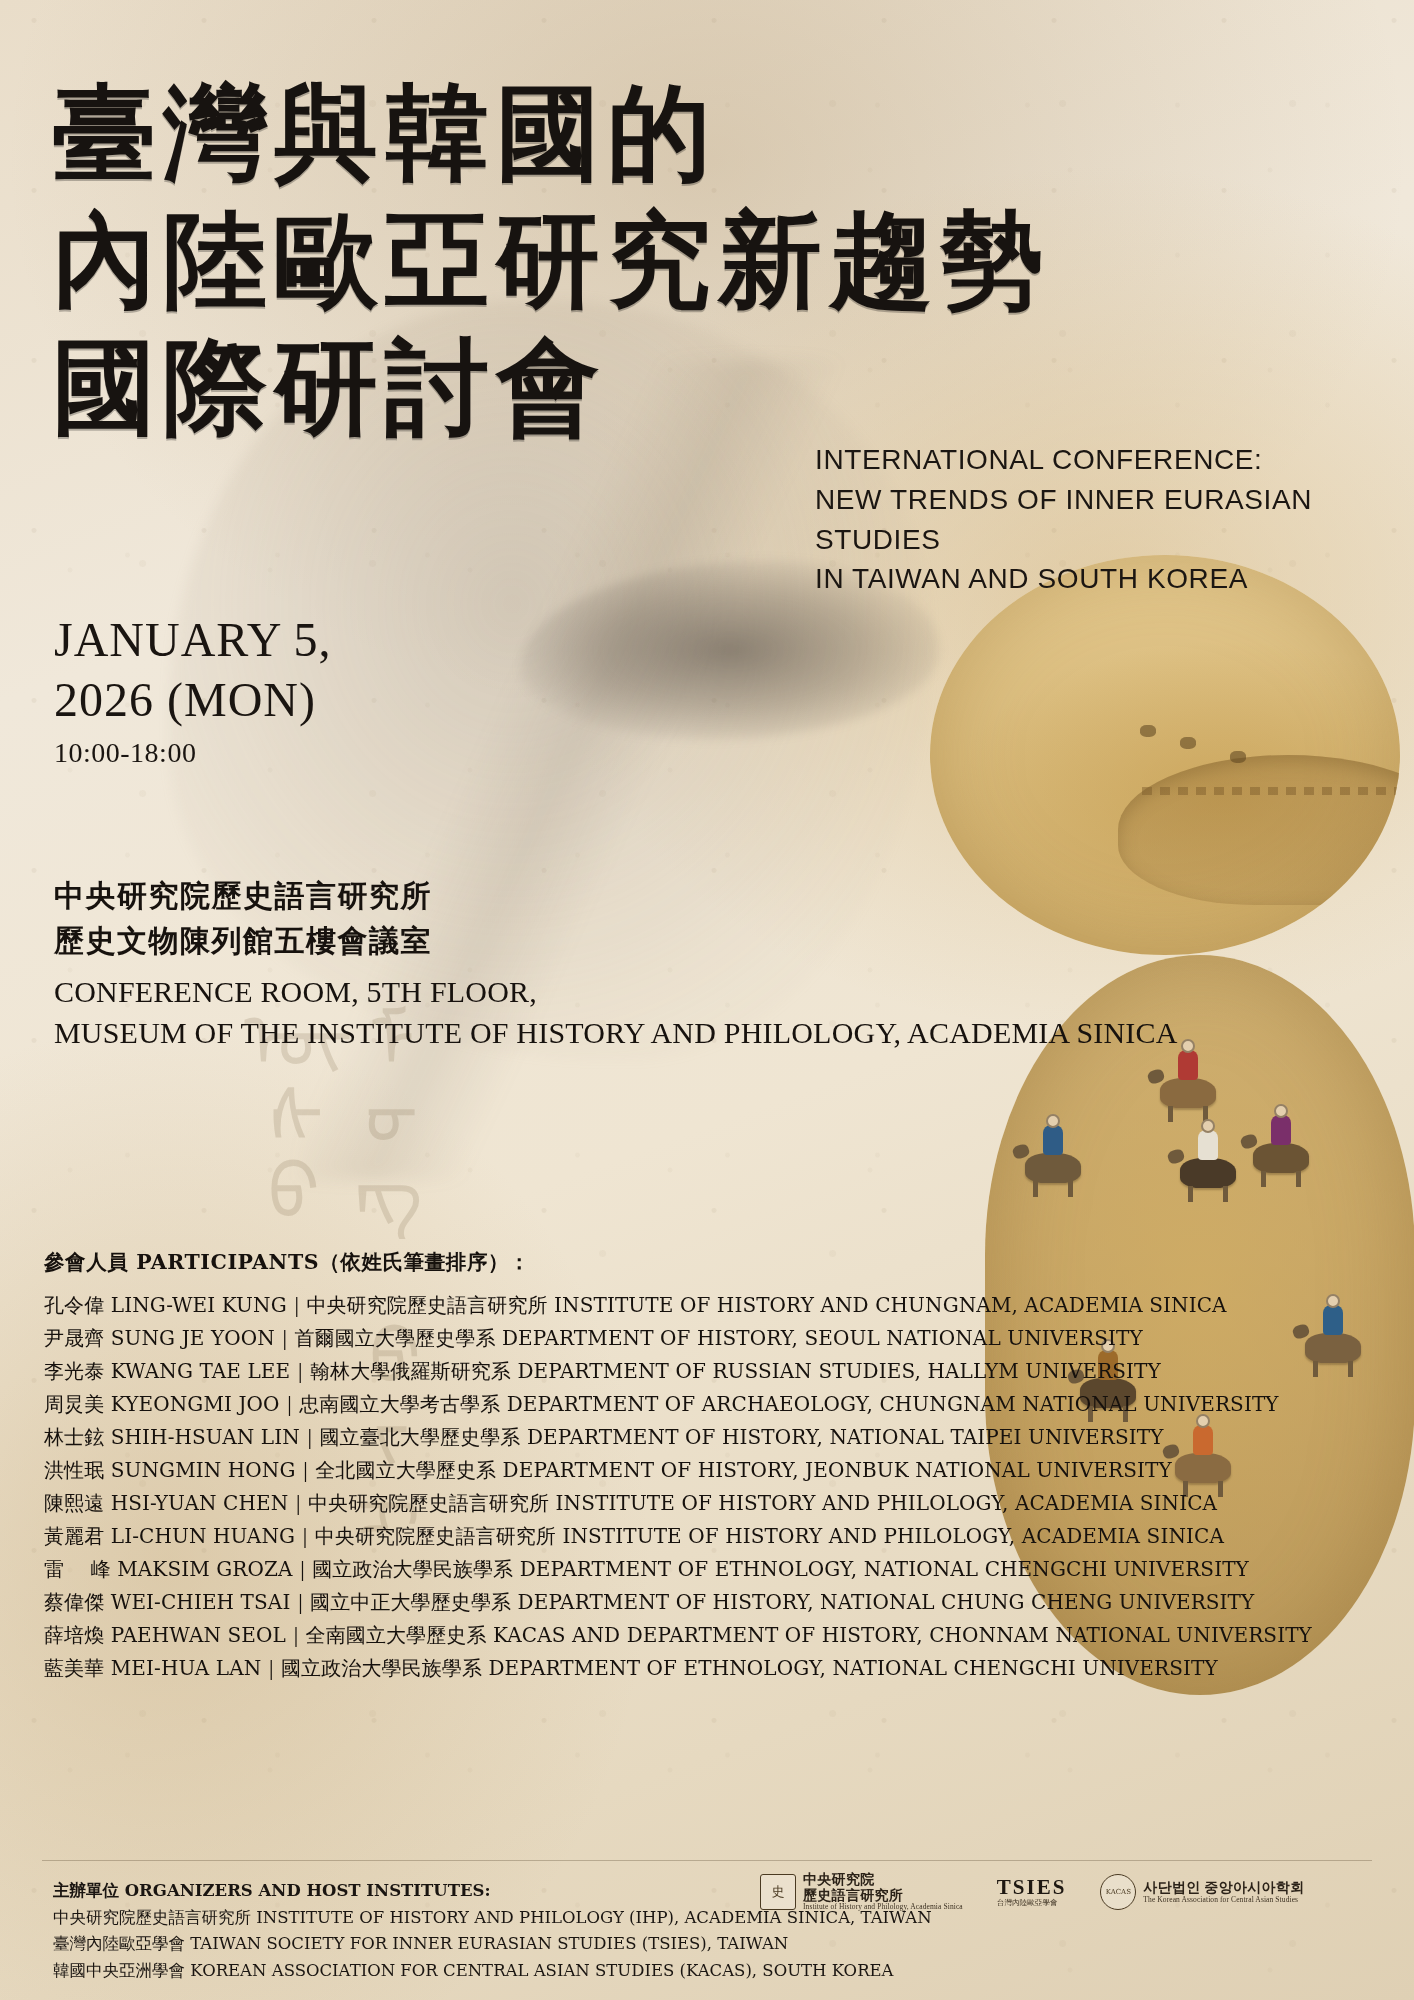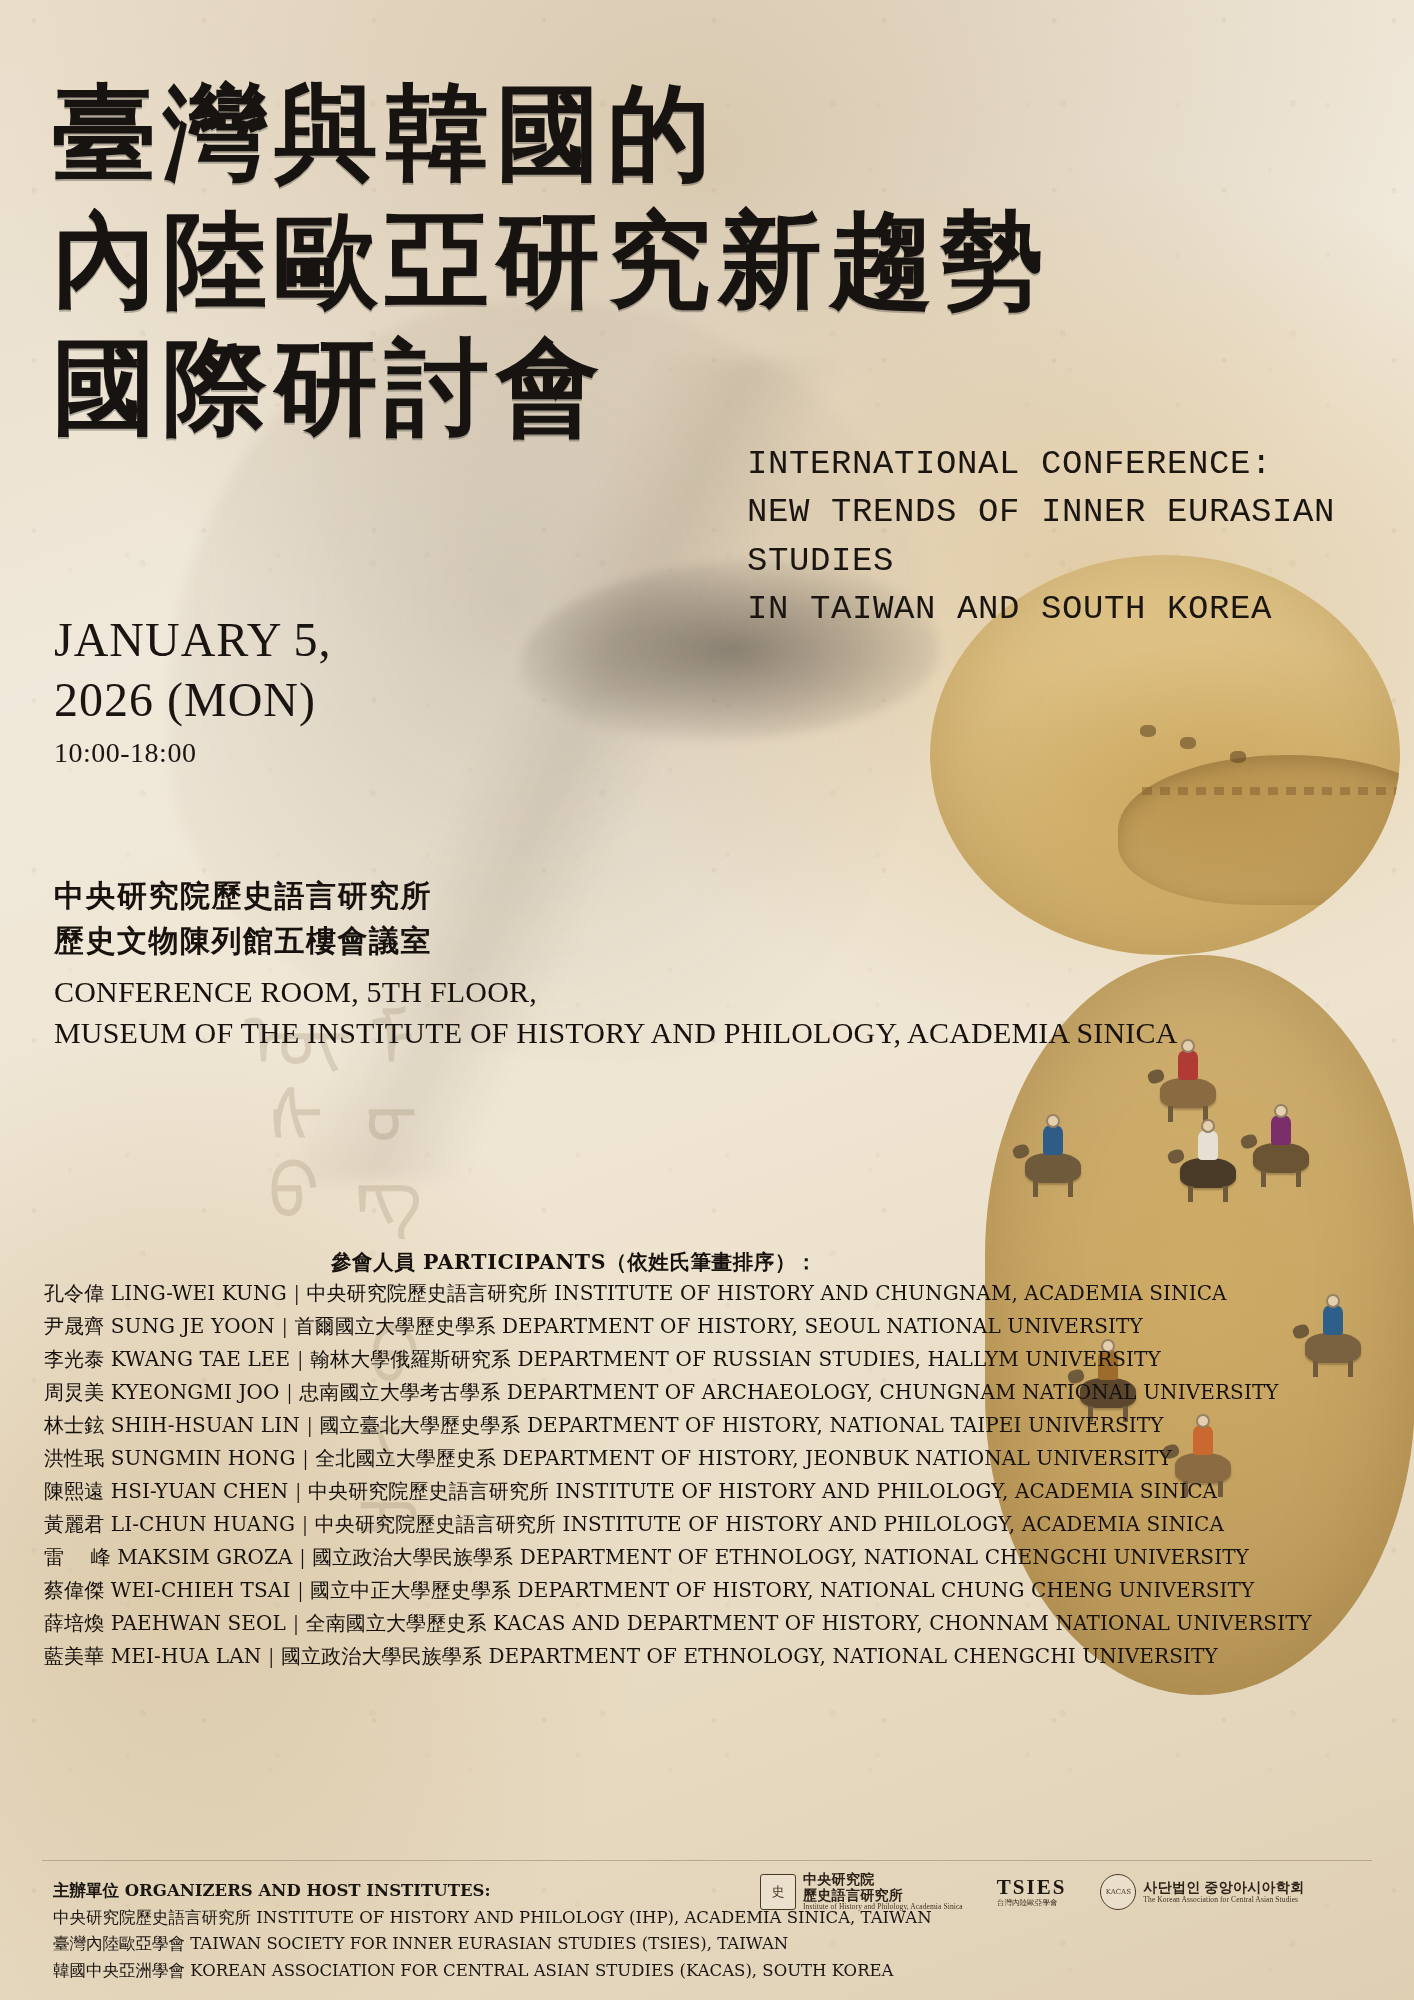--- a/index.html
+++ b/index.html
@@ -184,25 +184,25 @@
     font-size: 104px;
     line-height: 1.22;
     letter-spacing: 7px;
     text-shadow: 0 2px 0 rgba(0,0,0,0.25);
   }
   #title-cn .l1 { display: block; }
   #title-cn .l2 { display: block; }
   #title-cn .l3 { display: block; }
 
   #title-en {
-    left: 747px; top: 440px;
+    left: 815px; top: 440px;
     width: 600px;
     color: #1b1612;
-    font-family: Liberation Mono, monospace;
-    font-size: 34px;
+    font-family: Liberation Sans, sans-serif;
+    font-size: 28px;
     line-height: 1.42;
     letter-spacing: 0.6px;
   }
 
   #date-block {
     left: 54px; top: 610px;
     color: #1a1511;
   }
   #date-block .d1 {
     font-size: 48px;
@@ -237,21 +237,21 @@
   #participants {
     left: 44px; top: 1248px;
     width: 1060px;
     color: #16110d;
   }
   #participants .p-head {
     font-family: "DejaVu Serif", serif;
     font-size: 20.5px;
     font-weight: 700;
     letter-spacing: 0.6px;
-    text-align: center;
+    margin-bottom: 12px;
   }
   #participants .p-row {
     font-size: 20px;
     line-height: 1.0;
     padding: 6.5px 0;
     letter-spacing: 0.1px;
     white-space: nowrap;
     font-family: "DejaVu Serif", serif;
   }
 

